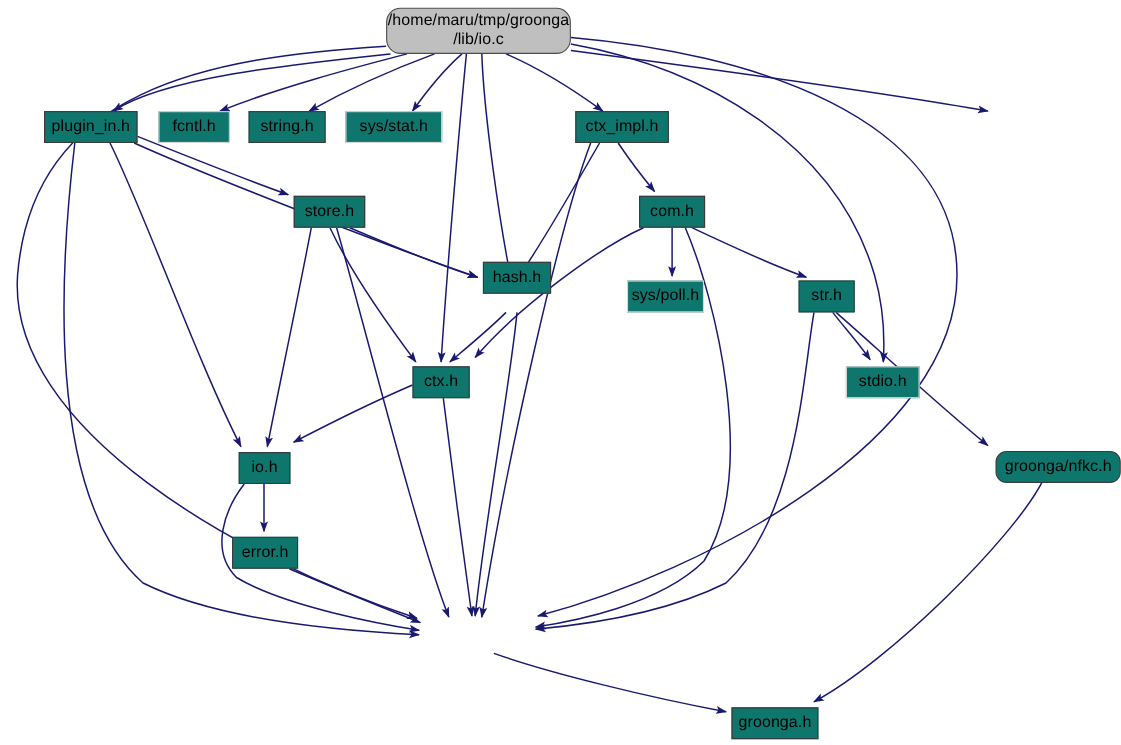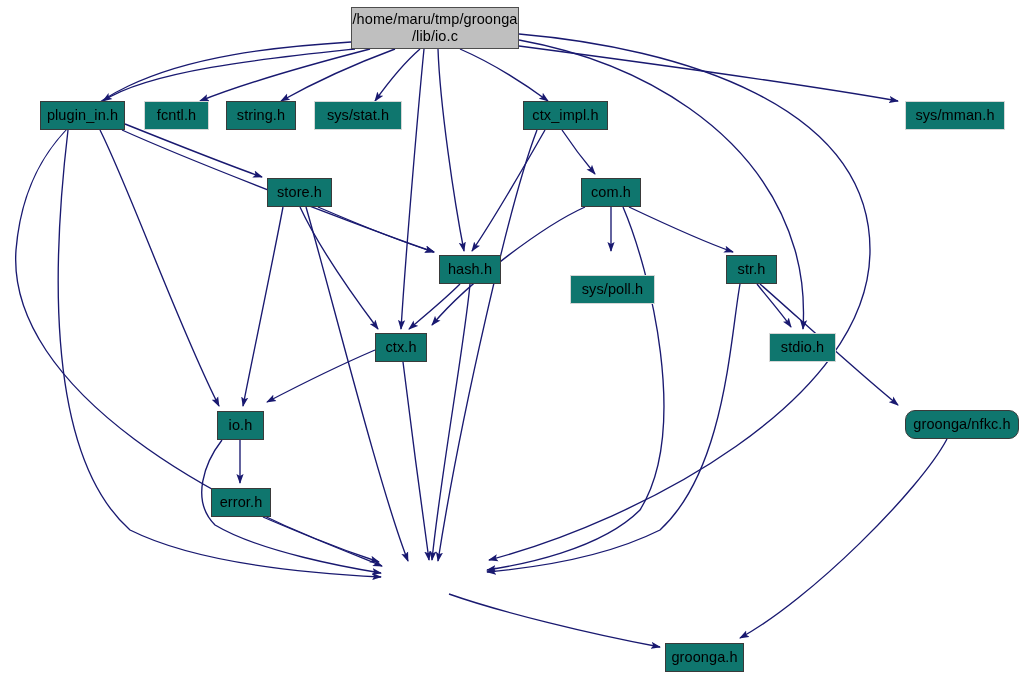--- a/index.html
+++ b/index.html
@@ -102,32 +102,31 @@
         <path d="M 375,350 C 340,365 290,390 267,402" marker-end="url(#arrowhead)"></path>
         <path d="M 403,362 C 409,412 422,510 429,560" marker-end="url(#arrowhead)"></path>
         <path d="M 240,440 C 240,455 240,470 240,483" marker-end="url(#arrowhead)"></path>
         <path d="M 222,440 C 205,462 190,500 215,525 C 260,552 350,568 381,573" marker-end="url(#arrowhead)"></path>
         <path d="M 263,517 C 300,533 350,553 382,566" marker-end="url(#arrowhead)"></path>
         <path d="M 449,594 C 500,612 590,634 660,647" marker-end="url(#arrowhead)"></path>
         <path d="M 947,439 C 920,490 810,600 740,638" marker-end="url(#arrowhead)"></path>
       </g>
   </svg>
   <div id="node-layer">
-      <div class="gnode root" style="left: 351px; top: 7px; width: 168px; height: 42px;">/home/maru/tmp/groonga
+      <div class="gnode root" style="left: 351px; top: 7px; width: 168px; height: 42px; border-radius: 13px;">/home/maru/tmp/groonga
 /lib/io.c</div>
       <div class="gnode local" style="left: 40px; top: 101px; width: 85px; height: 29px;">plugin_in.h</div>
       <div class="gnode system" style="left: 144px; top: 101px; width: 65px; height: 29px;">fcntl.h</div>
       <div class="gnode local" style="left: 226px; top: 101px; width: 70px; height: 29px;">string.h</div>
       <div class="gnode system" style="left: 314px; top: 101px; width: 88px; height: 29px;">sys/stat.h</div>
       <div class="gnode local" style="left: 523px; top: 101px; width: 85px; height: 29px;">ctx_impl.h</div>
-      <div class="gnode system" style="left: 905px; top: 101px; width: 100px; height: 29px;">sys/mman.h</div>
       <div class="gnode local" style="left: 267px; top: 178px; width: 65px; height: 29px;">store.h</div>
       <div class="gnode local" style="left: 581px; top: 178px; width: 60px; height: 29px;">com.h</div>
-      <div class="gnode local" style="left: 439px; top: 255px; width: 62px; height: 29px;">hash.h</div>
-      <div class="gnode system" style="left: 570px; top: 255px; width: 85px; height: 29px; margin-top: 20px;">sys/poll.h</div>
+      <div class="gnode local" style="left: 439px; top: 238px; width: 62px; height: 29px;">hash.h</div>
+      <div class="gnode system" style="left: 570px; top: 255px; width: 70px; height: 29px;">sys/poll.h</div>
       <div class="gnode local" style="left: 726px; top: 255px; width: 51px; height: 29px;">str.h</div>
       <div class="gnode local" style="left: 375px; top: 333px; width: 52px; height: 29px;">ctx.h</div>
       <div class="gnode system" style="left: 769px; top: 333px; width: 67px; height: 29px;">stdio.h</div>
       <div class="gnode local" style="left: 217px; top: 411px; width: 47px; height: 29px;">io.h</div>
       <div class="gnode local" style="left: 905px; top: 410px; width: 114px; height: 29px; border-radius: 10px;">groonga/nfkc.h</div>
       <div class="gnode local" style="left: 211px; top: 488px; width: 60px; height: 29px;">error.h</div>
       <div class="gnode local" style="left: 665px; top: 643px; width: 79px; height: 29px;">groonga.h</div>
     </div>
 </div>
 

